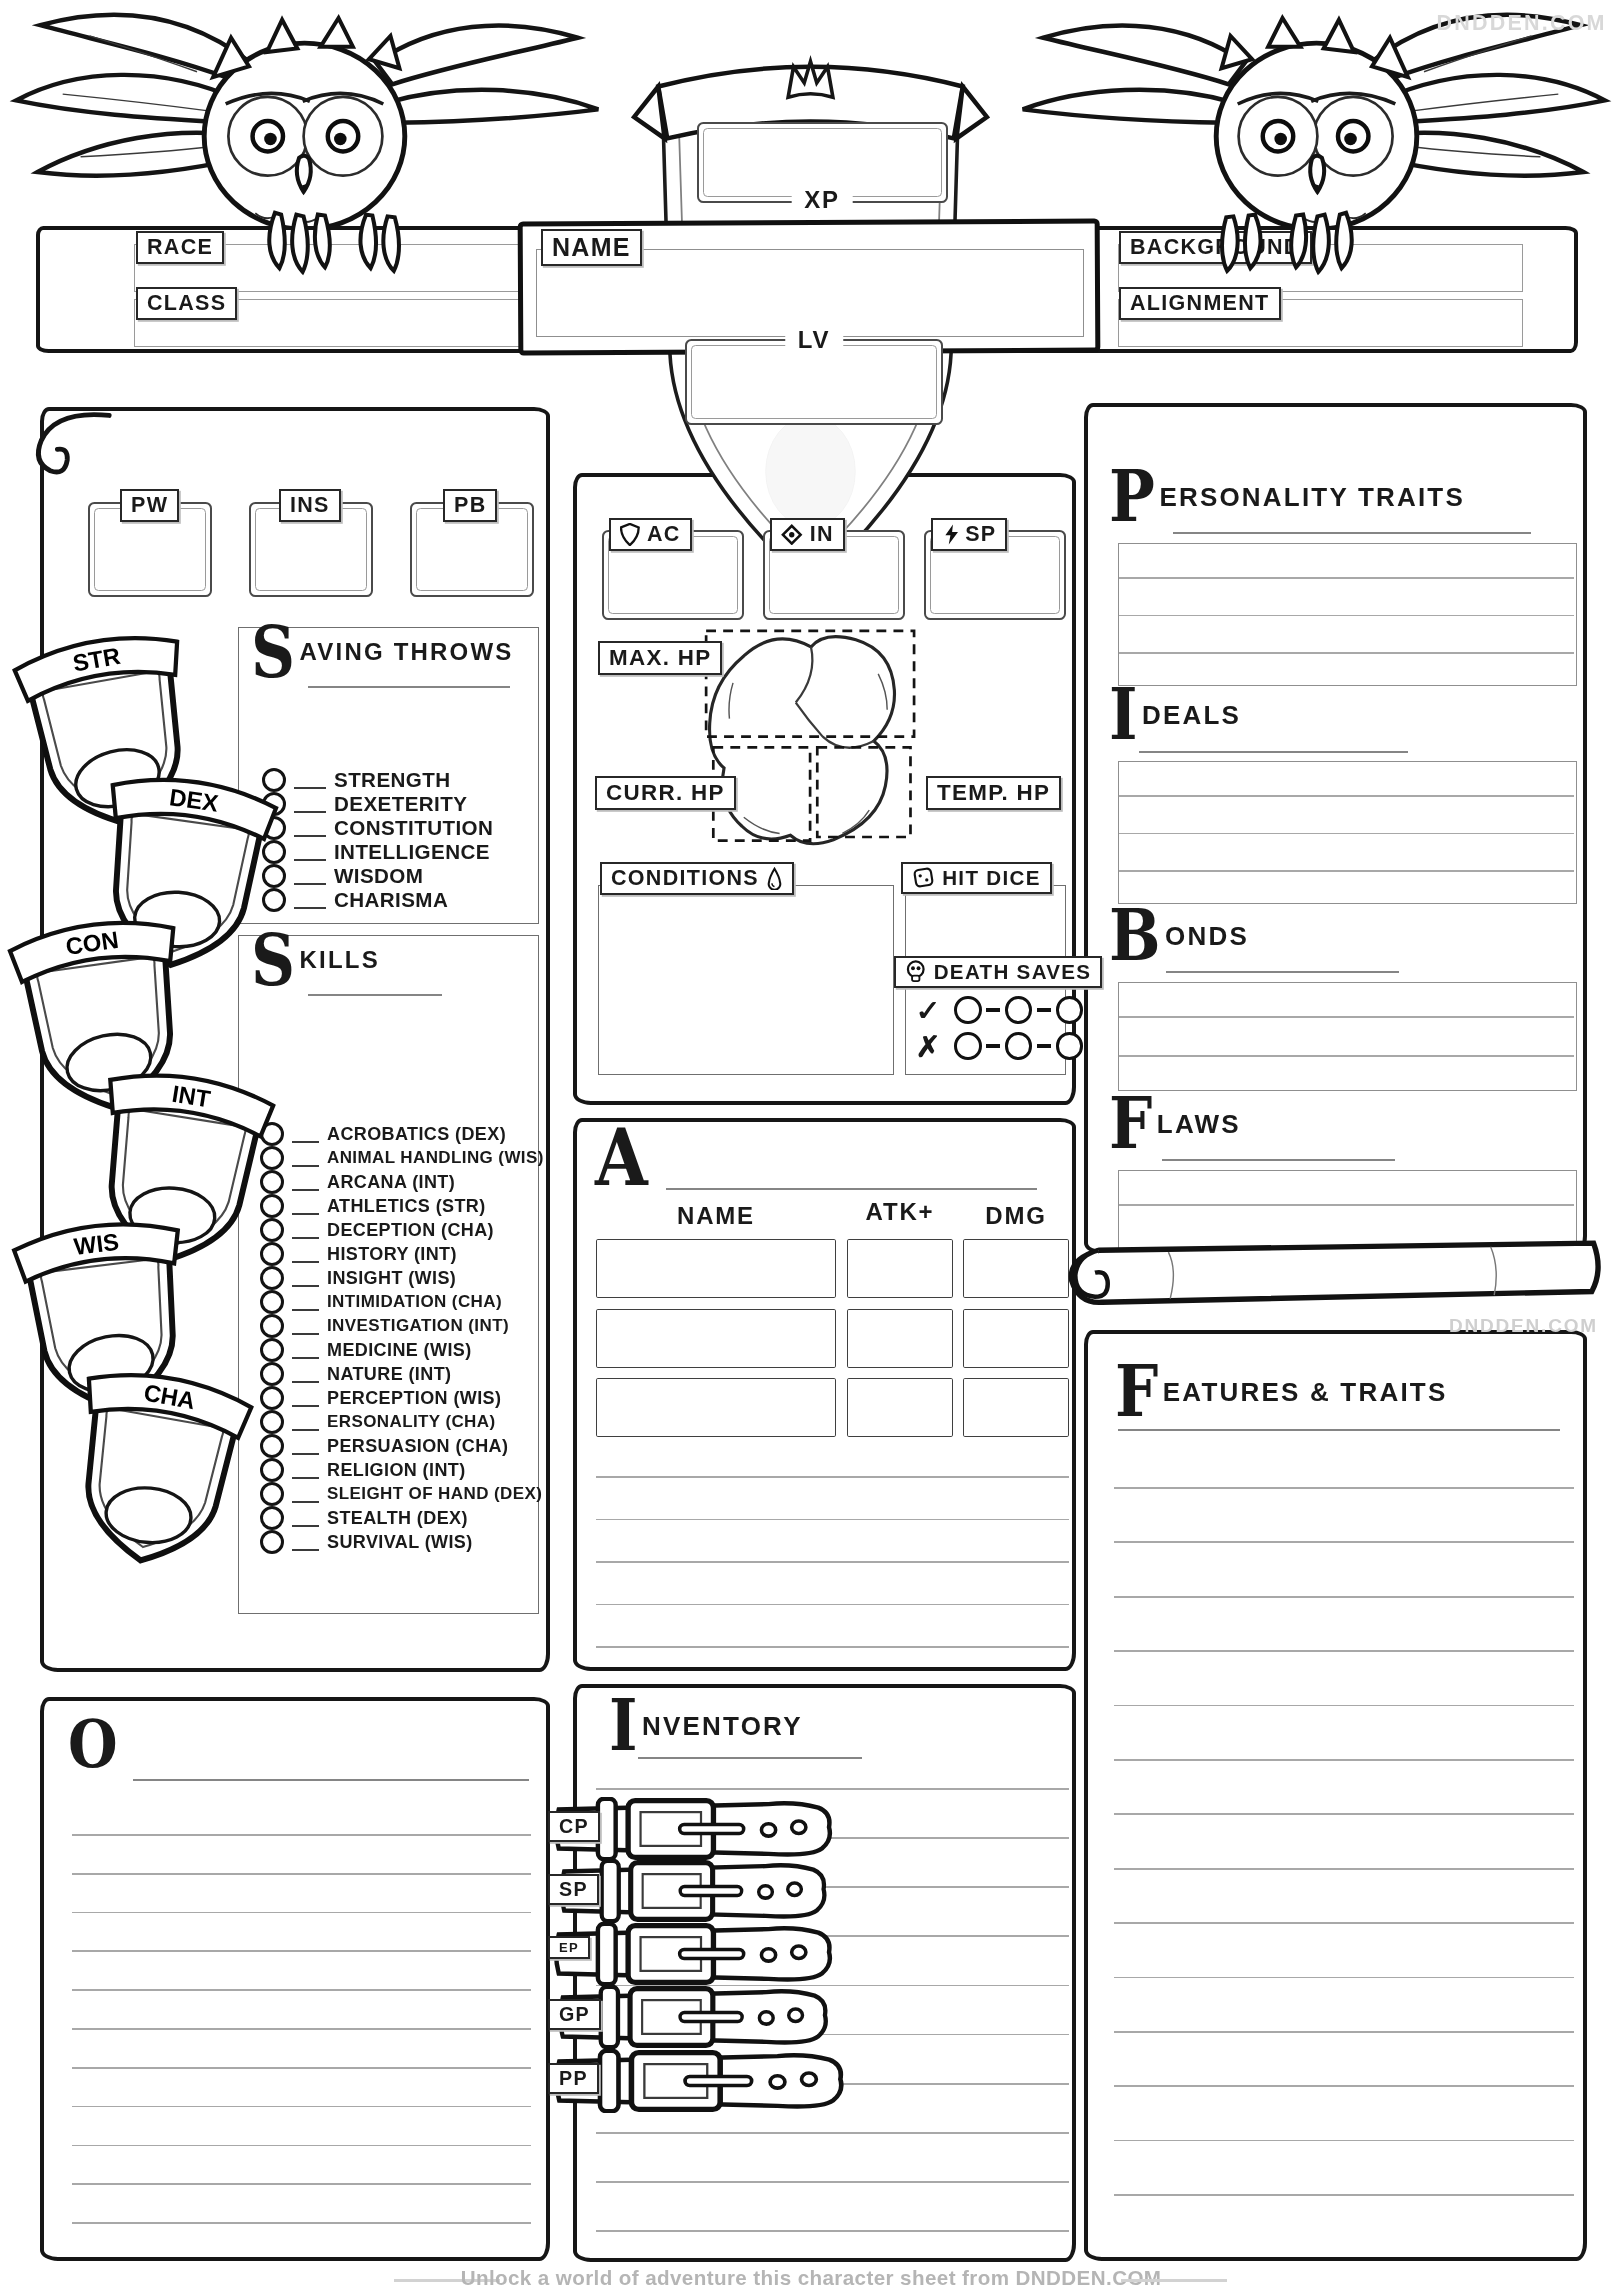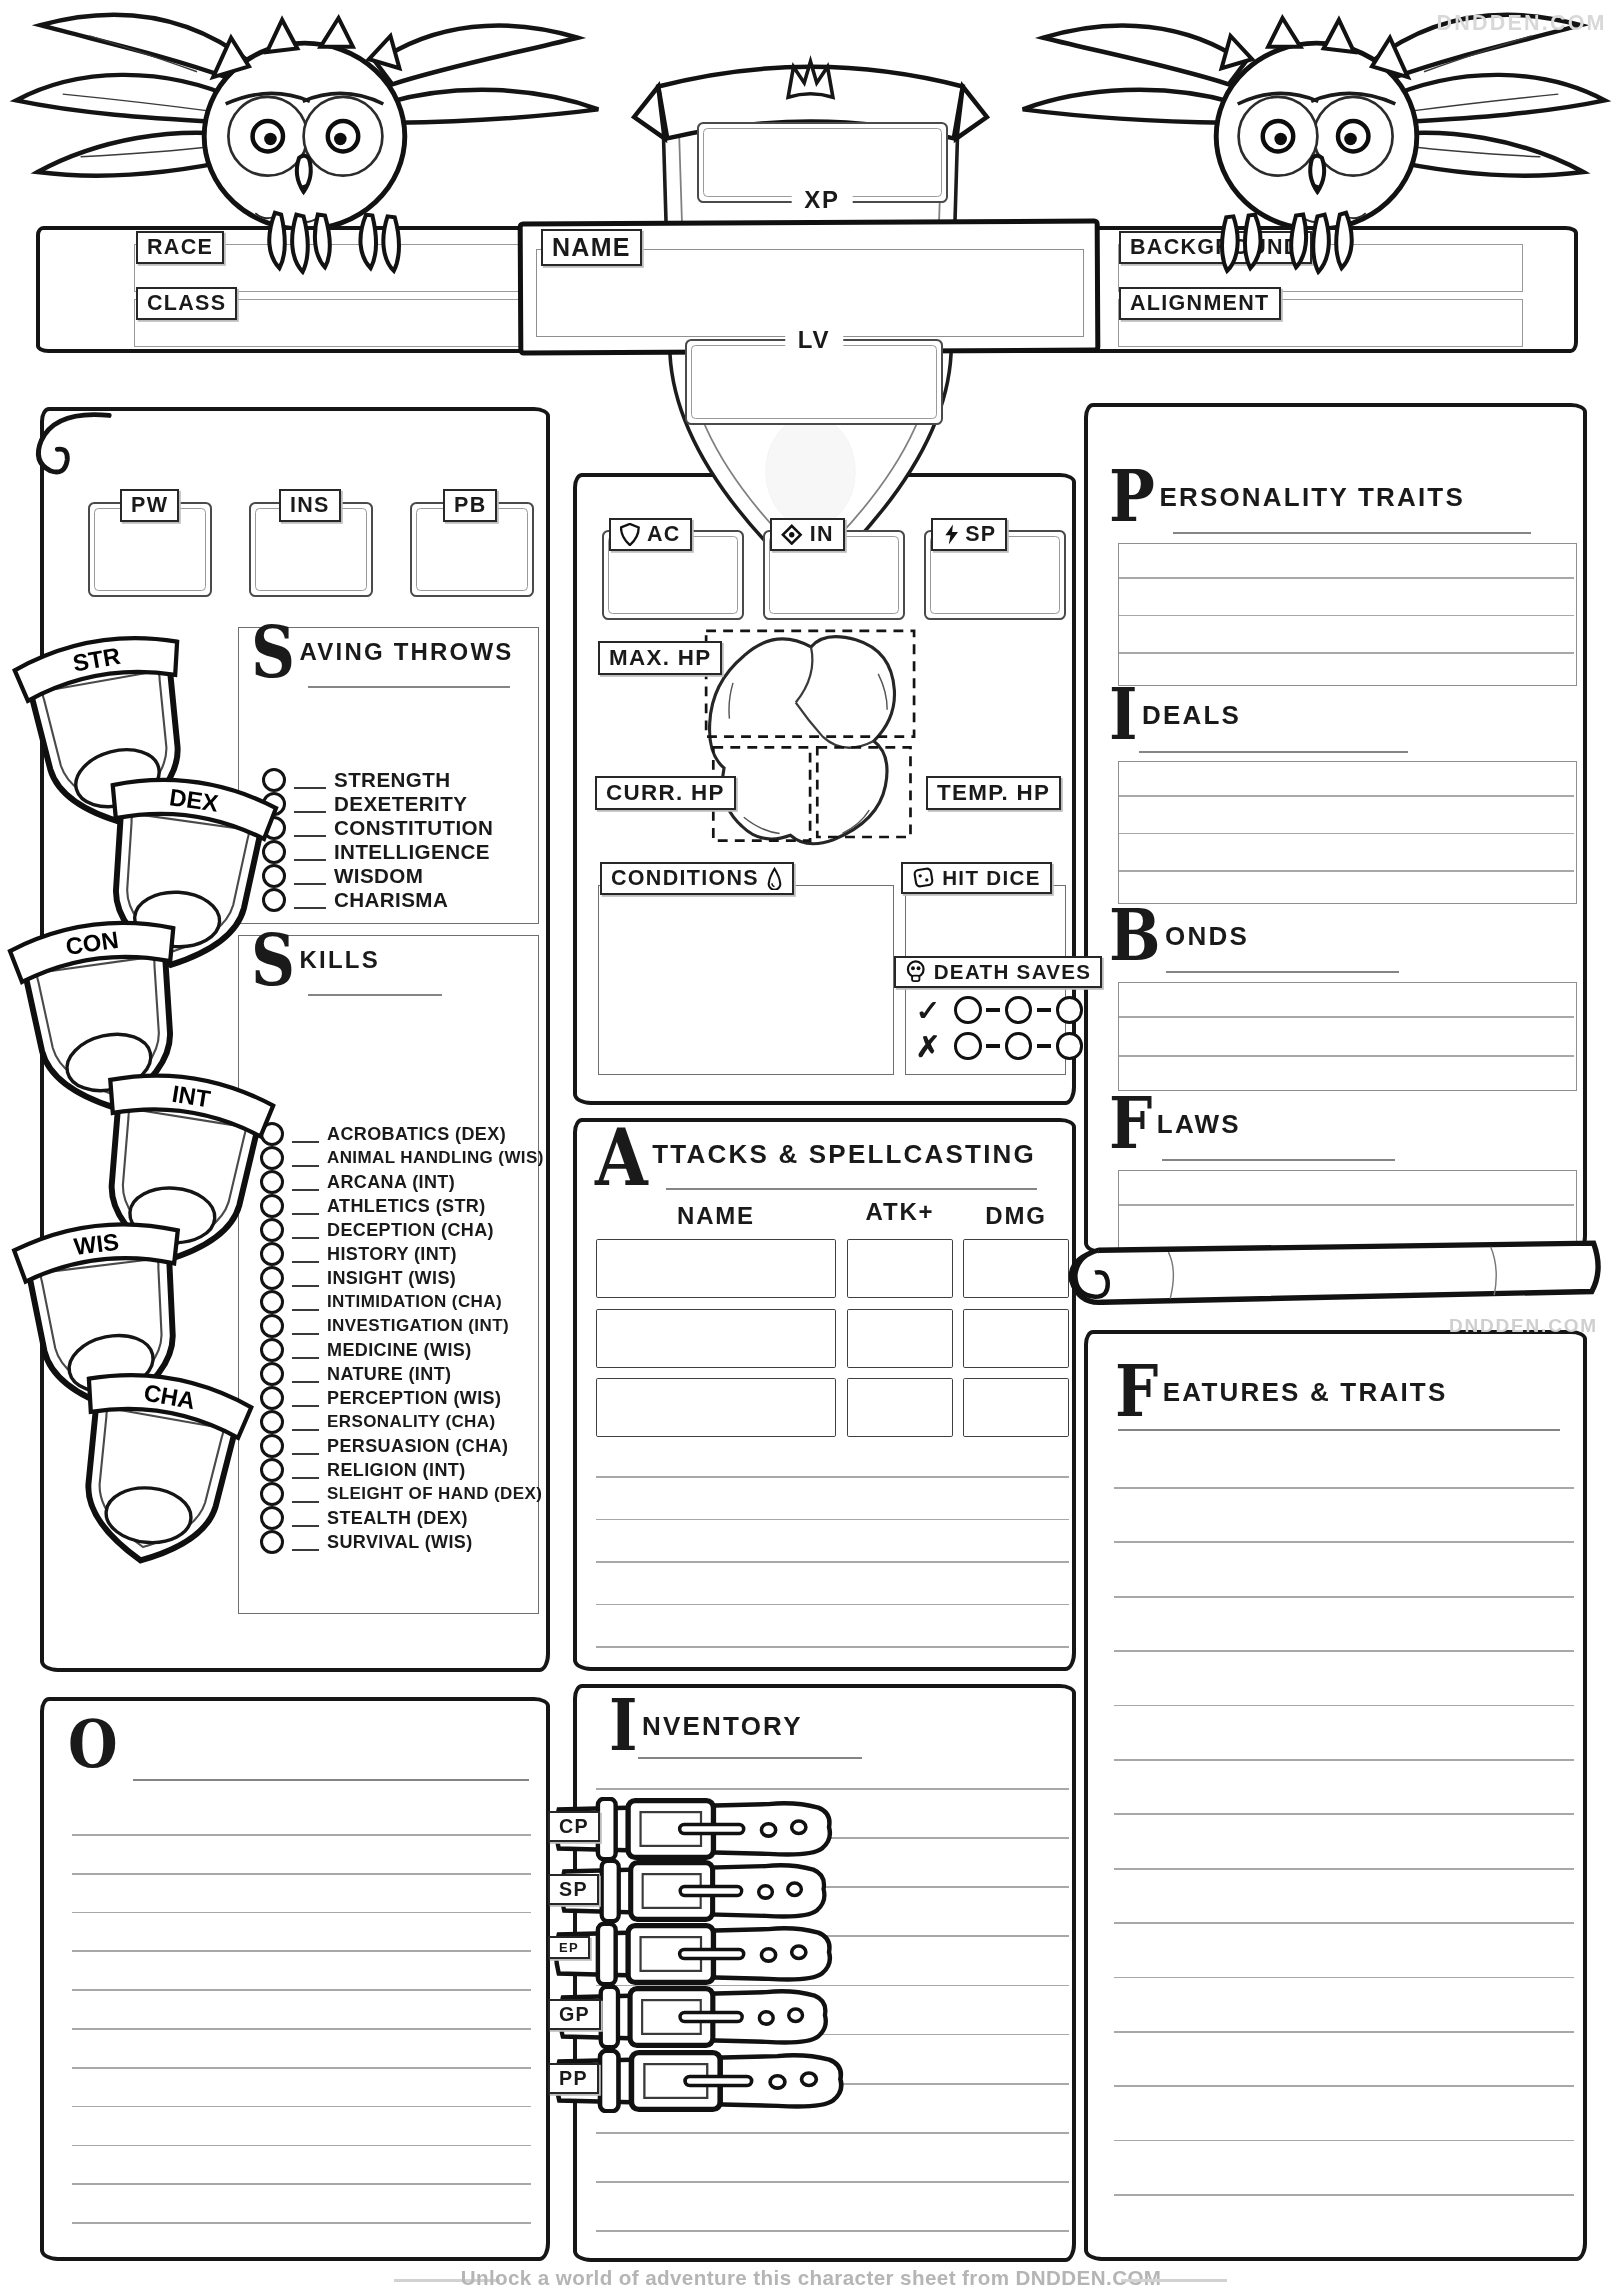--- a/index.html
+++ b/index.html
@@ -428,21 +428,20 @@
         <span class="ds-l"></span>
         <span class="ds-c"></span>
         <span class="ds-l"></span>
         <span class="ds-c"></span>
     </div>
   </div>
 
   <div class="panel" style="left:573px;top:1118px;width:503px;height:553px"></div>
   <div class="sec-head" style="left:595px;top:1130px">
     <span class="cap" style="font-size:68px">A</span>
-      <span class="rest">TTACKS &amp; SPELLCASTING</span>
   </div>
   <div class="underline" style="left:666px;top:1188px;width:371px"></div>
   <div class="colhead" style="left:716px;top:1202px">NAME</div>
   <div class="colhead" style="left:900px;top:1198px">ATK+</div>
   <div class="colhead" style="left:1016px;top:1202px">DMG</div>
   <div class="atk-grid" style="left:596px;top:1239px">
     <div class="atk-cell"></div>
       <div class="atk-cell"></div>
       <div class="atk-cell"></div>
     <div class="atk-cell"></div>

